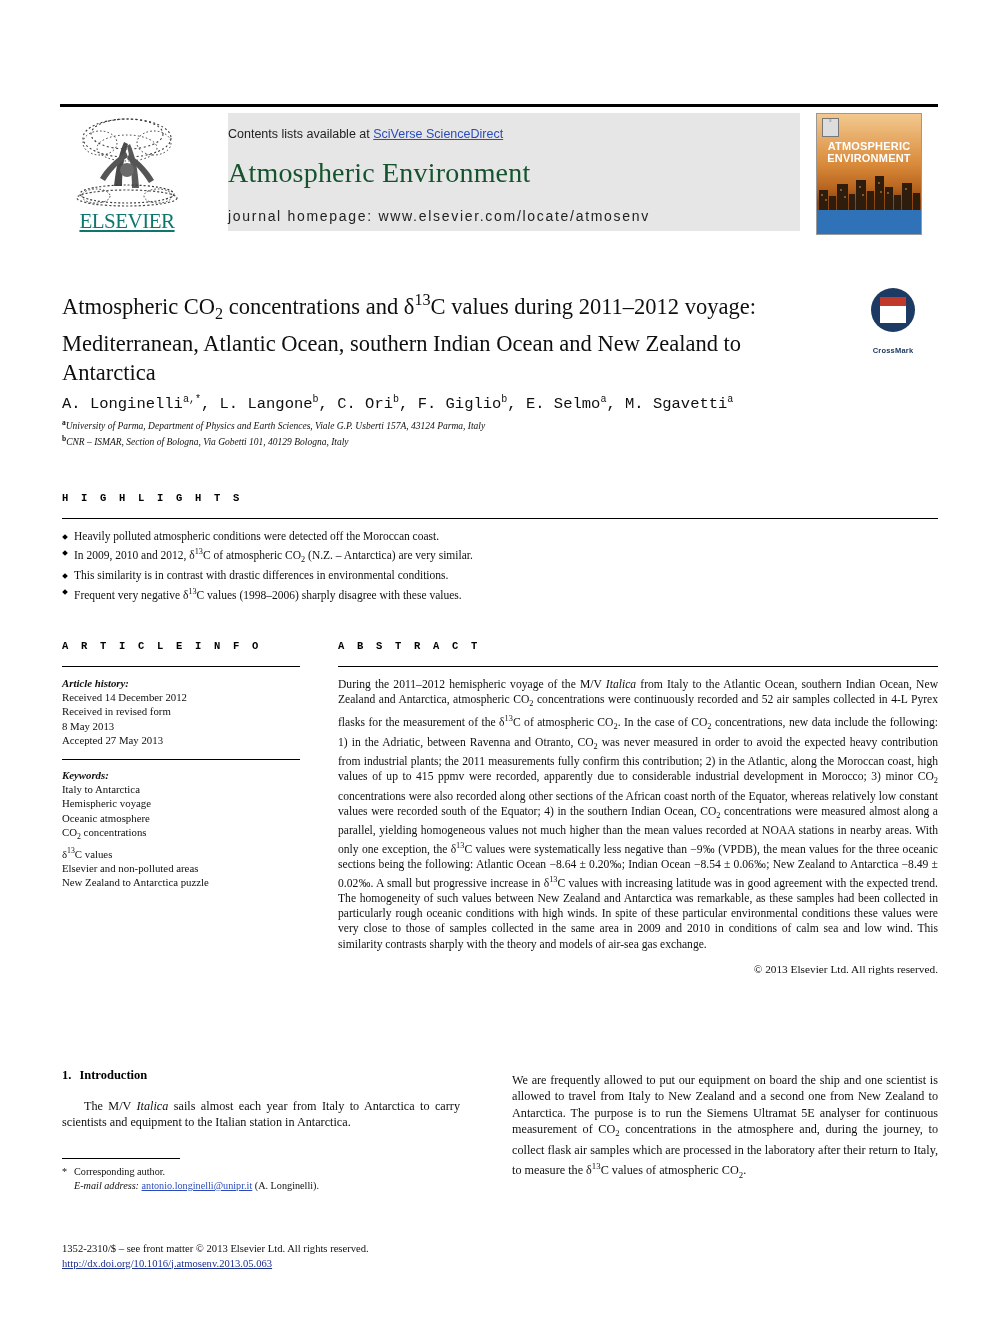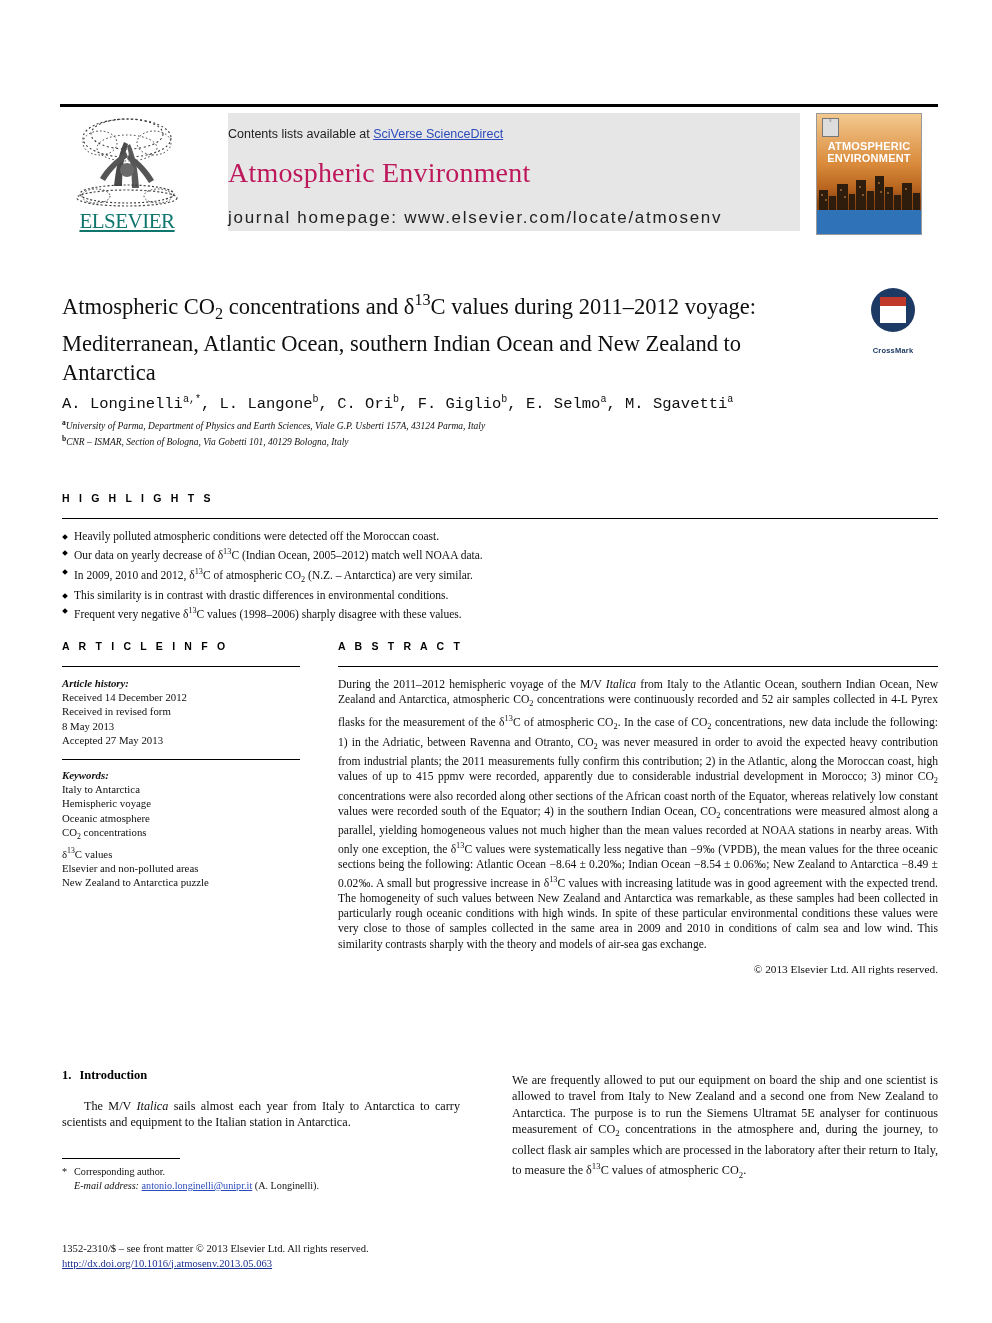--- a/index.html
+++ b/index.html
@@ -86,27 +86,27 @@
     font-size: 12.5px;
     color: #222;
   }
   .banner-contents .sd-link {
     color: #2b4bbd;
   }
   .banner-journal {
     margin-top: 16px;
     font-family: "Liberation Serif", serif;
     font-size: 28px;
-    color: #be185d;
+    color: #14532d;
     letter-spacing: 0.2px;
   }
   .banner-homepage {
     margin-top: 19px;
     font-family: "Liberation Sans", sans-serif;
-    font-size: 17px;
+    font-size: 14px;
     letter-spacing: 1.7px;
     color: #222;
   }
   
   .cover {
     position: absolute;
     top: 9px;
     left: 756px;
     width: 104px;
     height: 120px;
@@ -206,21 +206,21 @@
     font-family: "Liberation Serif", serif;
     font-style: italic;
     font-size: 9.5px;
     line-height: 12.5px;
     color: #101010;
   }
   .affil sup { font-style: normal; font-weight: bold; font-size: 7.5px; }
 
   
   .sec-label {
-    font-family: Liberation Sans, sans-serif;
+    font-family: Liberation Mono, monospace;
     font-weight: bold;
     font-size: 10.5px;
     letter-spacing: 3.2px;
     color: #000;
   }
   .hr-thin { height: 1px; background: #000; }
 
   .highlights {
     position: absolute;
     top: 492px;
@@ -460,21 +460,20 @@
   <div class="affil">
     <div><sup>a</sup><span>University of Parma, Department of Physics and Earth Sciences, Viale G.P. Usberti 157A, 43124 Parma, Italy</span></div>
     <div><sup>b</sup><span>CNR – ISMAR, Section of Bologna, Via Gobetti 101, 40129 Bologna, Italy</span></div>
   </div>
 
   <div class="highlights">
     <div class="sec-label">H I G H L I G H T S</div>
     <div class="hr-thin"></div>
     <ul class="hl-list">
       <li><span>Heavily polluted atmospheric conditions were detected off the Moroccan coast.</span></li>
-      <li><span>Our data on yearly decrease of δ<sup>13</sup>C (Indian Ocean, 2005–2012) match well NOAA data.</span></li>
       <li><span>In 2009, 2010 and 2012, δ<sup>13</sup>C of atmospheric CO<sub>2</sub> (N.Z. – Antarctica) are very similar.</span></li>
       <li><span>This similarity is in contrast with drastic differences in environmental conditions.</span></li>
       <li><span>Frequent very negative δ<sup>13</sup>C values (1998–2006) sharply disagree with these values.</span></li>
     </ul>
   </div>
 
   <div class="info-col">
     <div class="sec-label">A R T I C L E  I N F O</div>
     <div class="hr-thin"></div>
     <div class="info-body">

